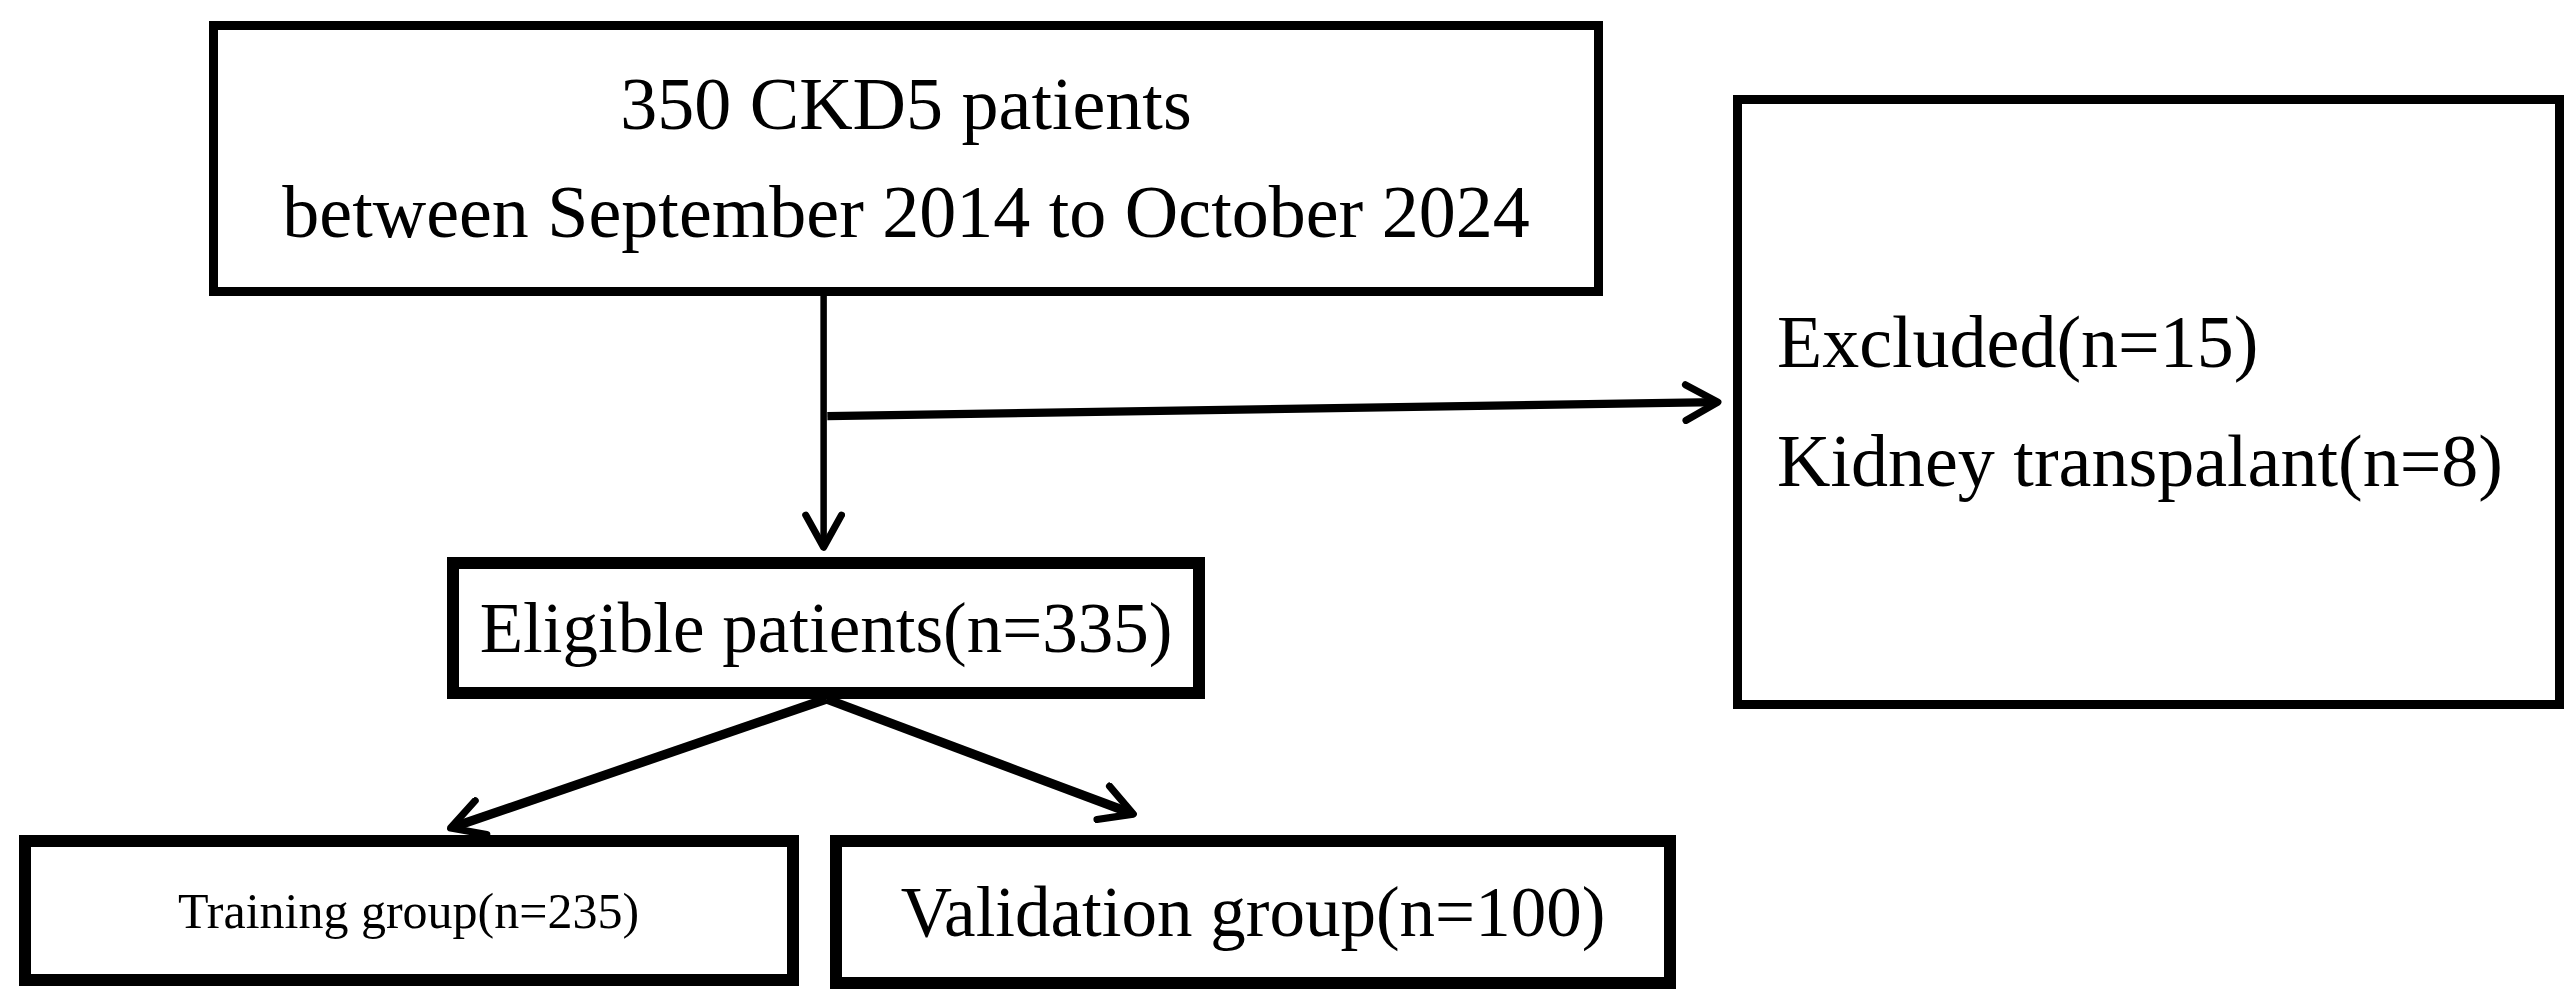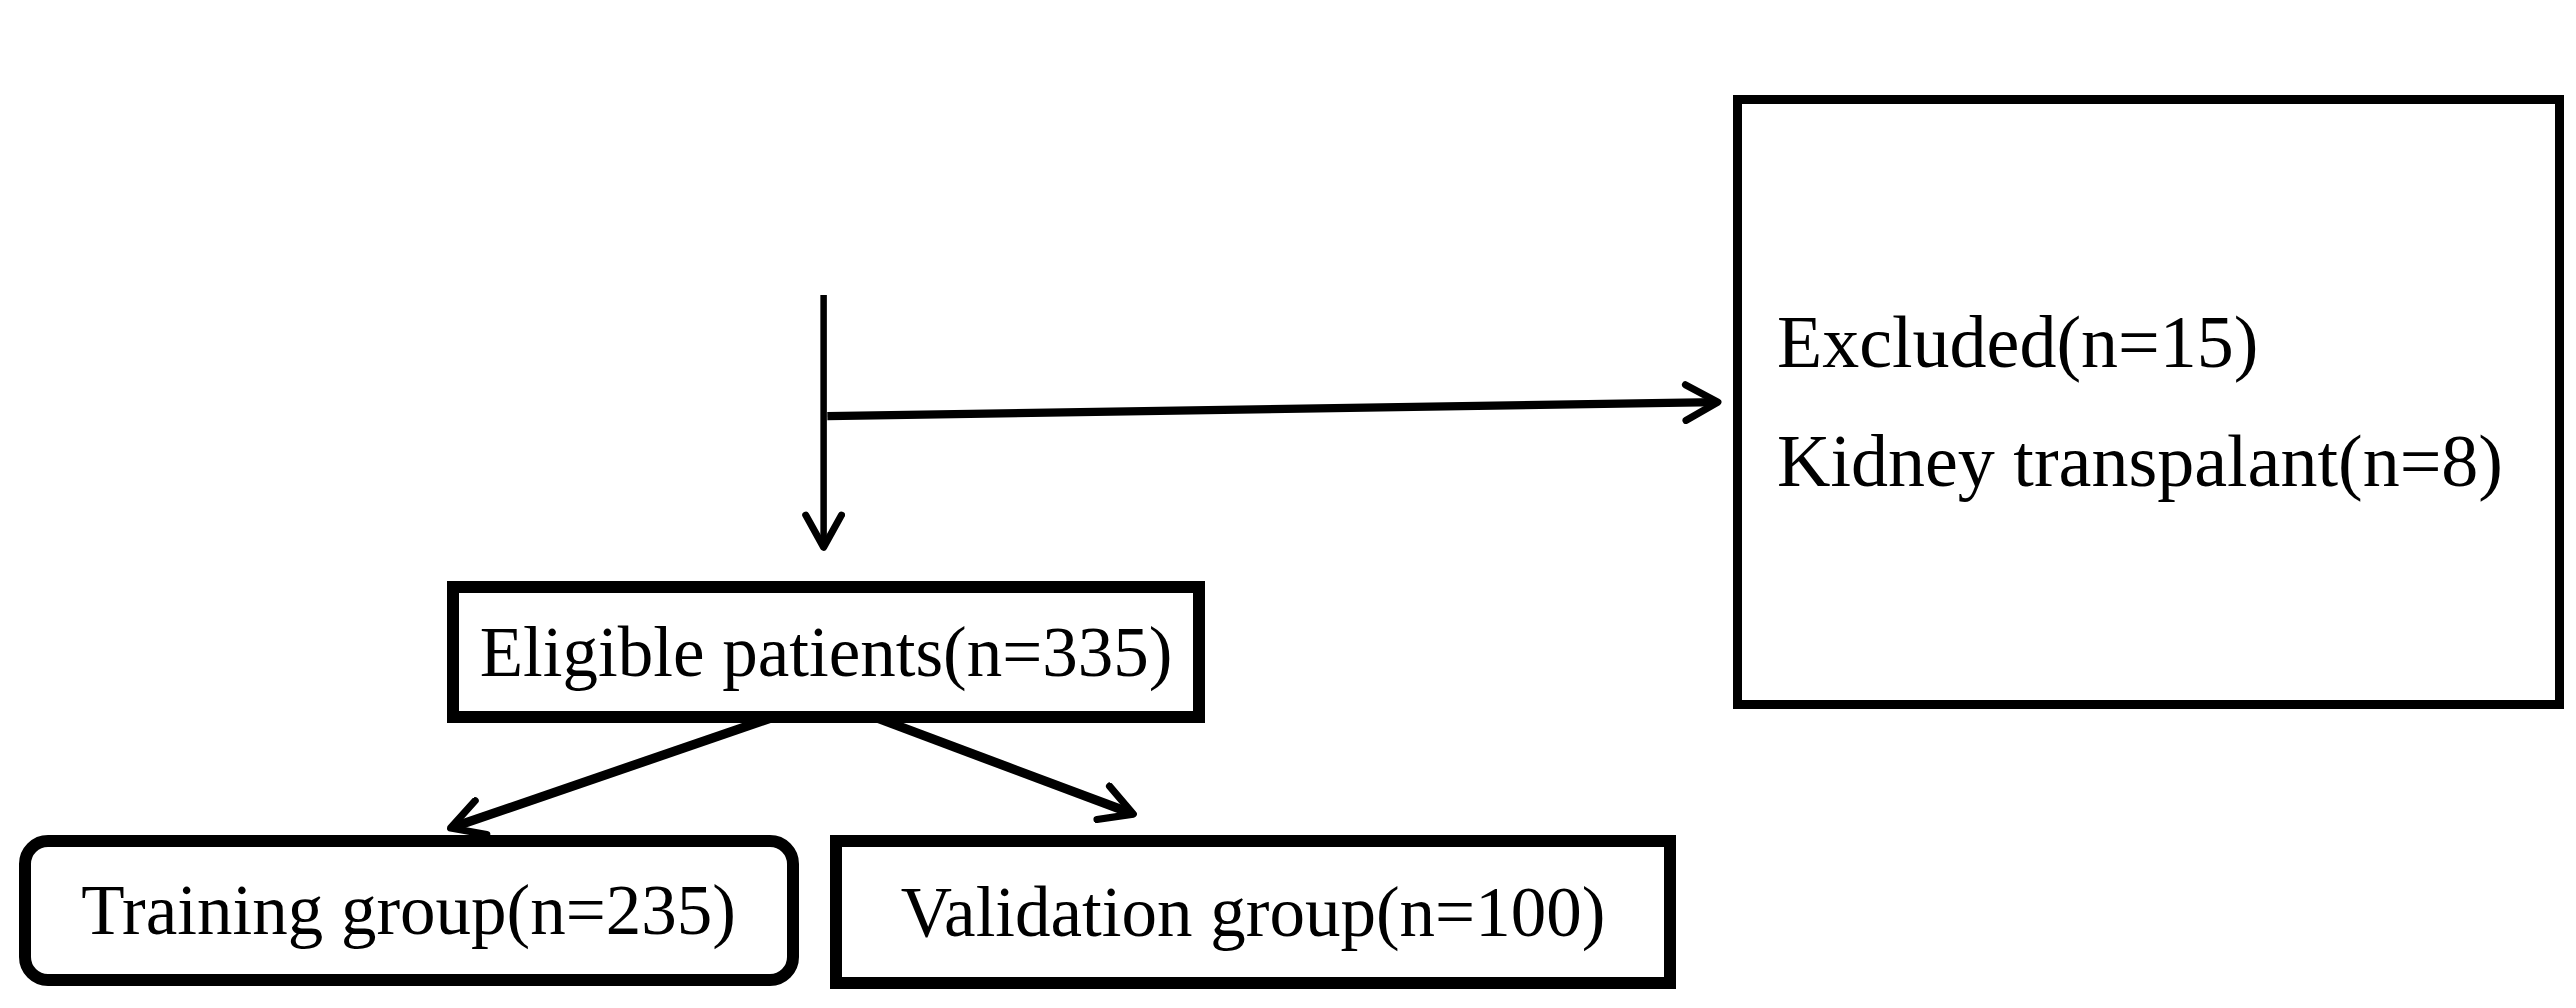--- a/index.html
+++ b/index.html
@@ -56,30 +56,28 @@
     align-items: flex-start;
     text-align: left;
   }
   .node-eligible {
     left: 447px;
     top: 557px;
     width: 758px;
     height: 142px;
     border-width: 12px;
     font-size: 71px;
-    margin-top: 24px;
   }
   .node-training {
     left: 18.6px;
     top: 835px;
     width: 780px;
     height: 151px;
     border-width: 12px;
-    font-size: 71px;
-    border-radius: 29px;
+    font-size: 50px;
   }
   .node-validation {
     left: 830px;
     top: 835px;
     width: 846px;
     height: 154px;
     border-width: 12px;
     font-size: 71px;
   }
   .line {
@@ -97,20 +95,24 @@
       <marker id="chevron" viewBox="0 0 12 12" refX="10" refY="6" markerWidth="46" markerHeight="46" orient="auto" markerUnits="userSpaceOnUse">
         <path d="M1.5,1 L10.5,6 L1.5,11" fill="none" stroke="#000000" stroke-width="2" stroke-linecap="round" stroke-linejoin="round"></path>
       </marker>
     </defs>
     <path d="M885,317 L885,586" stroke="#000000" stroke-width="7" fill="none" marker-end="url(#chevron)"></path>
     <path d="M889,447 L1844,432" stroke="#000000" stroke-width="9" fill="none" marker-end="url(#chevron)"></path>
     <path d="M888,751 L486,889" stroke="#000000" stroke-width="10" fill="none" marker-end="url(#chevron)"></path>
     <path d="M888,751 L1216,874" stroke="#000000" stroke-width="10" fill="none" marker-end="url(#chevron)"></path>
   </svg>
 
+  <div class="node node-initial centered">
+    <span class="line">350 CKD5 patients</span>
+    <span class="line">between September 2014 to October 2024</span>
+  </div>
 
   <div class="node node-excluded">
     <span class="line">Excluded(n=15)</span>
     <span class="line">Kidney transpalant(n=8)</span>
   </div>
 
   <div class="node node-eligible centered">
     <span class="line">Eligible patients(n=335)</span>
   </div>
 

